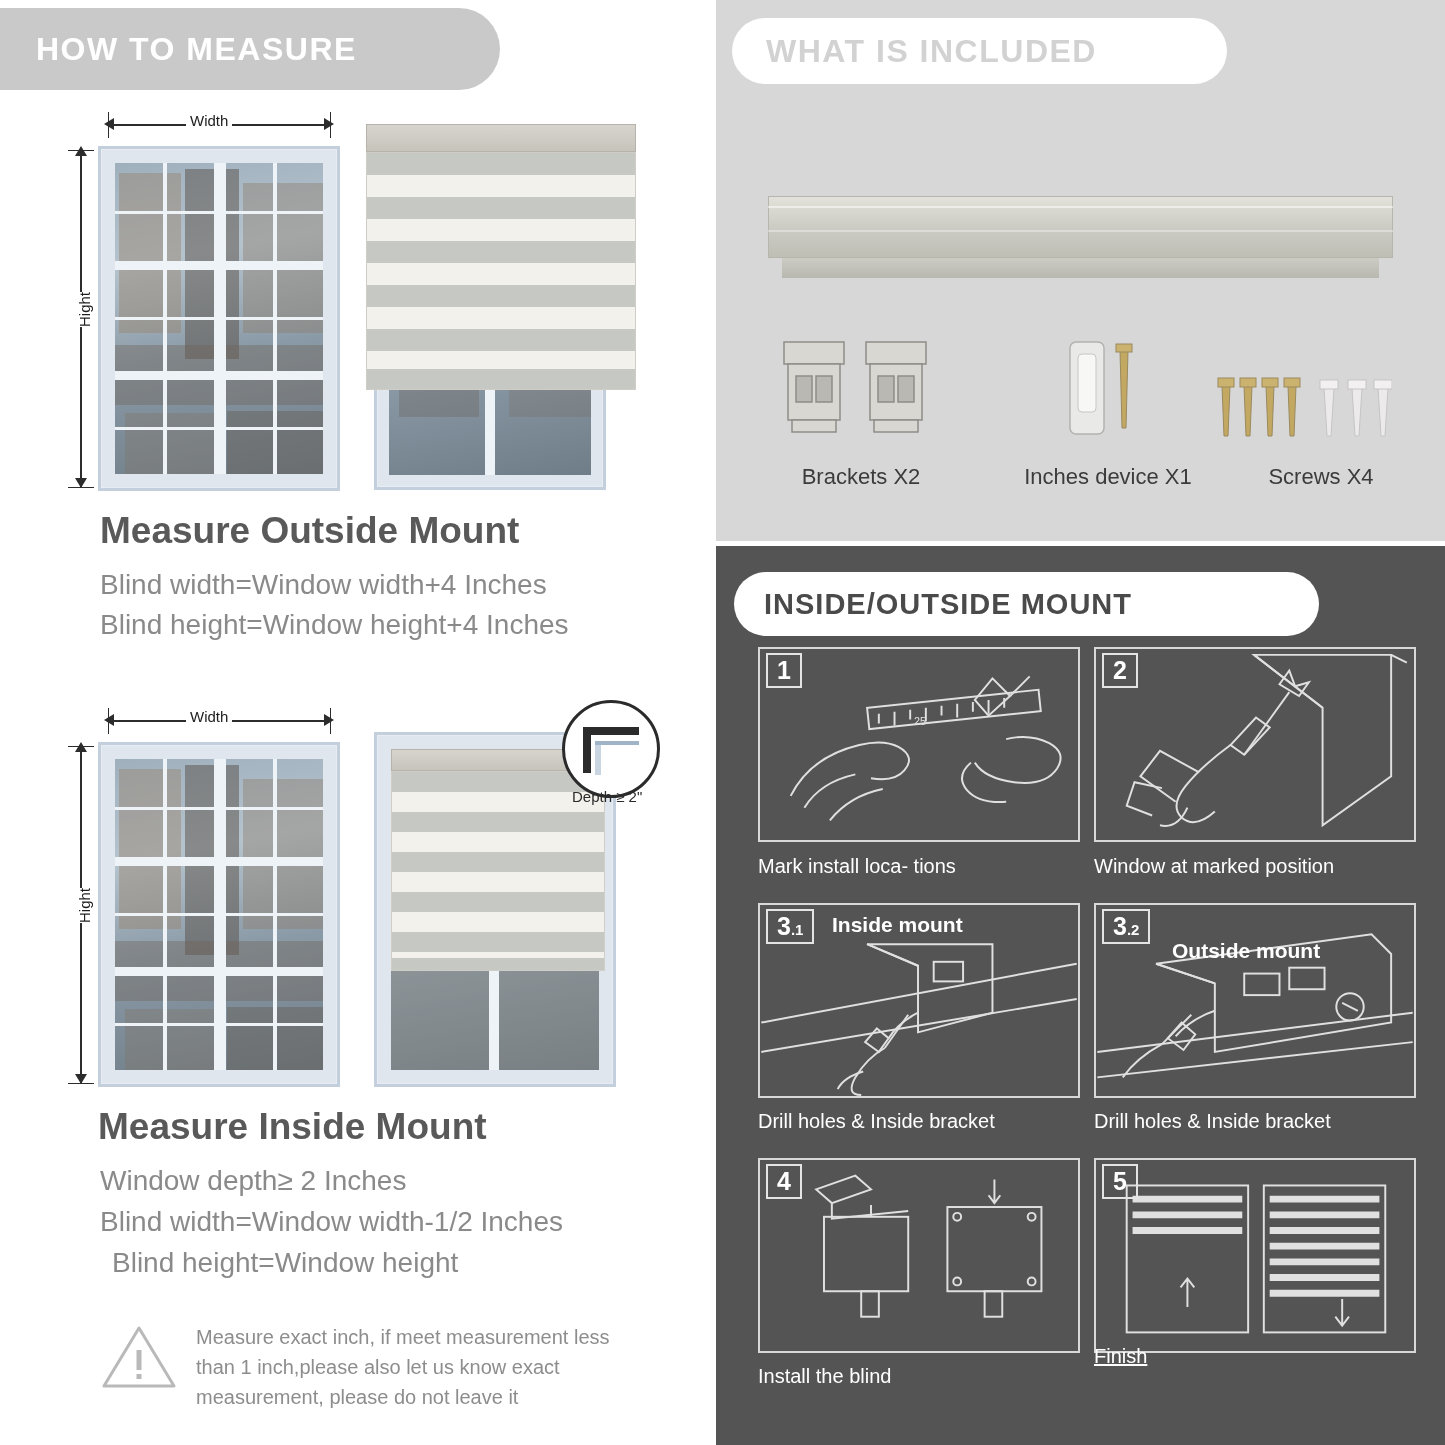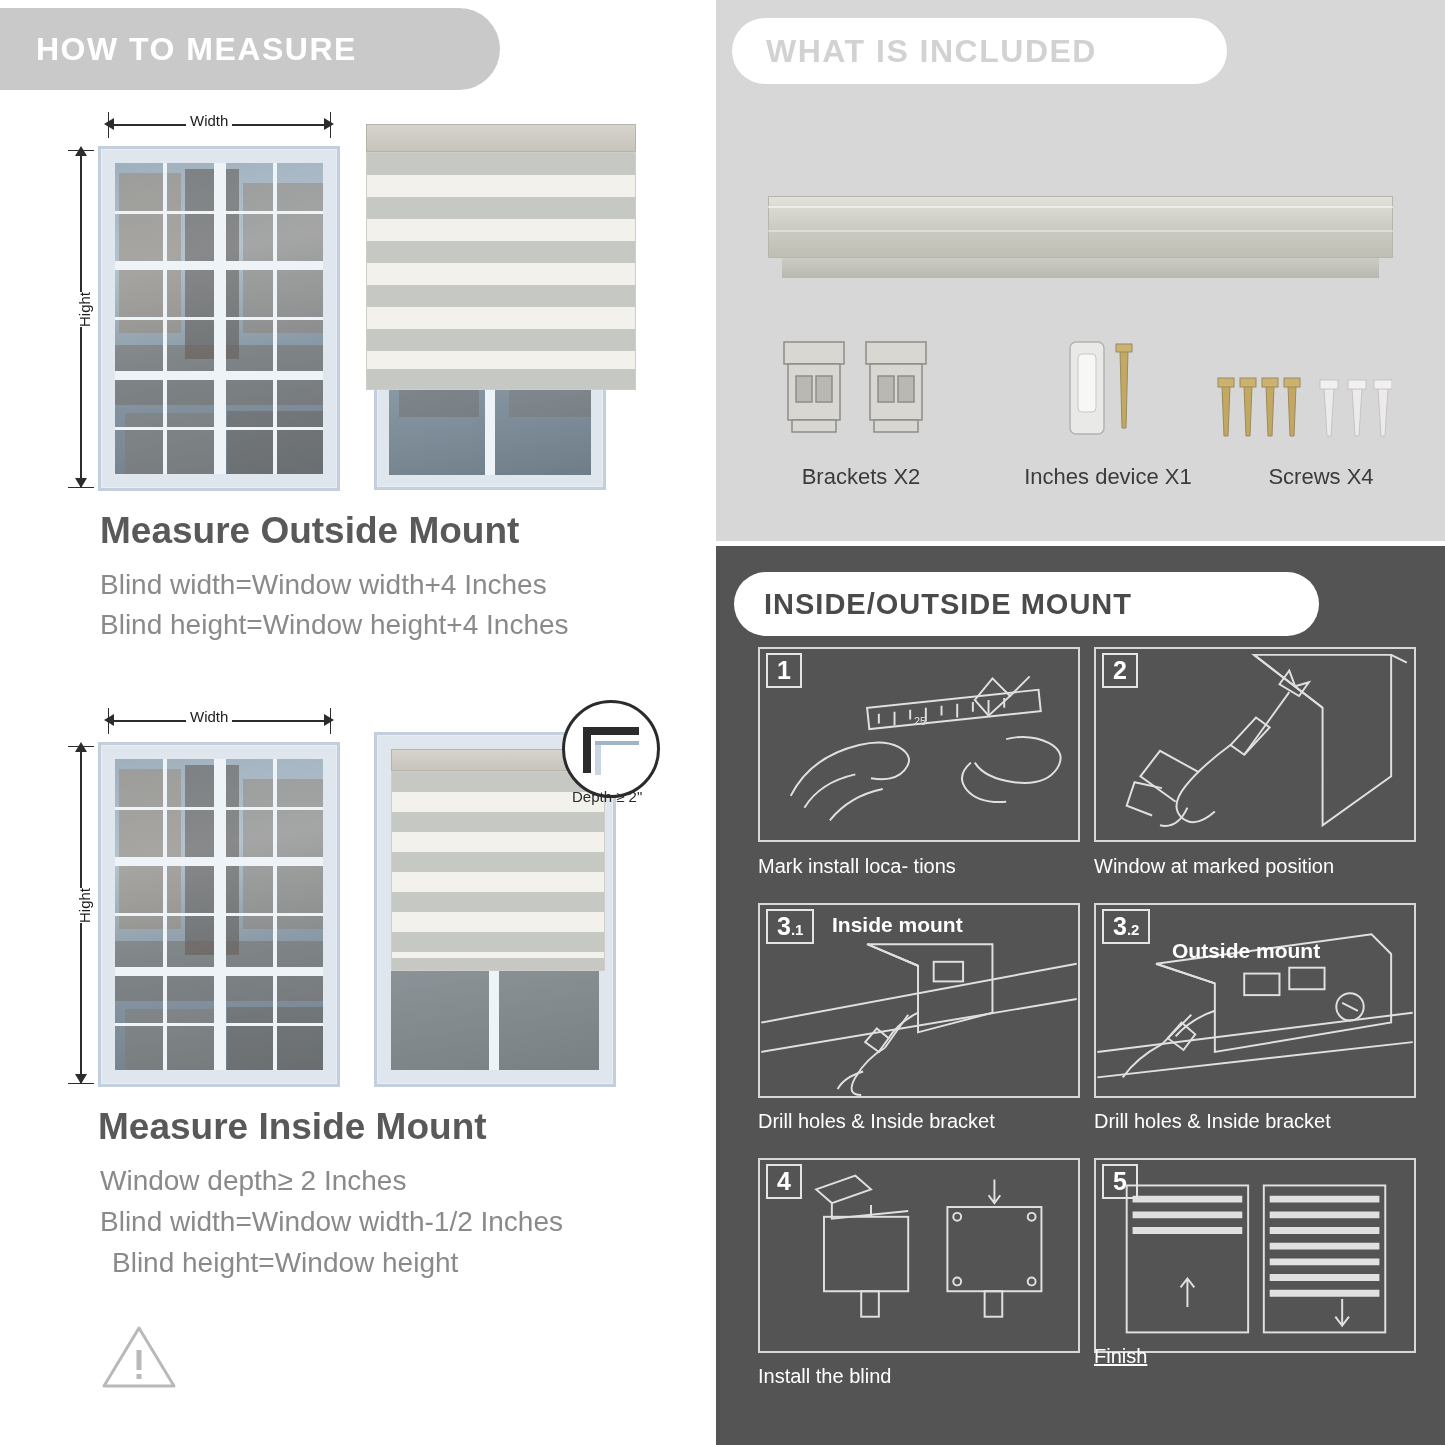--- a/index.html
+++ b/index.html
@@ -228,20 +228,21 @@
     </div>
 
     <div class="warnbox" style="left:100px;top:1322px;width:520px;">
       <div class="warn-tri">
         <svg width="78" height="70" viewBox="0 0 78 70">
           <polygon points="39,6 74,64 4,64" fill="none" stroke="#b9b9b9" stroke-width="3" stroke-linejoin="round"></polygon>
           <rect x="36.5" y="28" width="5" height="20" fill="#b9b9b9"></rect>
           <rect x="36.5" y="52" width="5" height="5" fill="#b9b9b9"></rect>
         </svg>
       </div>
+      <div class="warn-text">Measure exact inch, if meet measurement less than 1 inch,please also let us know exact measurement, please do not leave it</div>
     </div>
   </div>
 
   <div class="right-top">
     <div class="tab-wii">
       <span>WHAT IS INCLUDED</span>
     </div>
 
 
     <div class="incl-blind">

